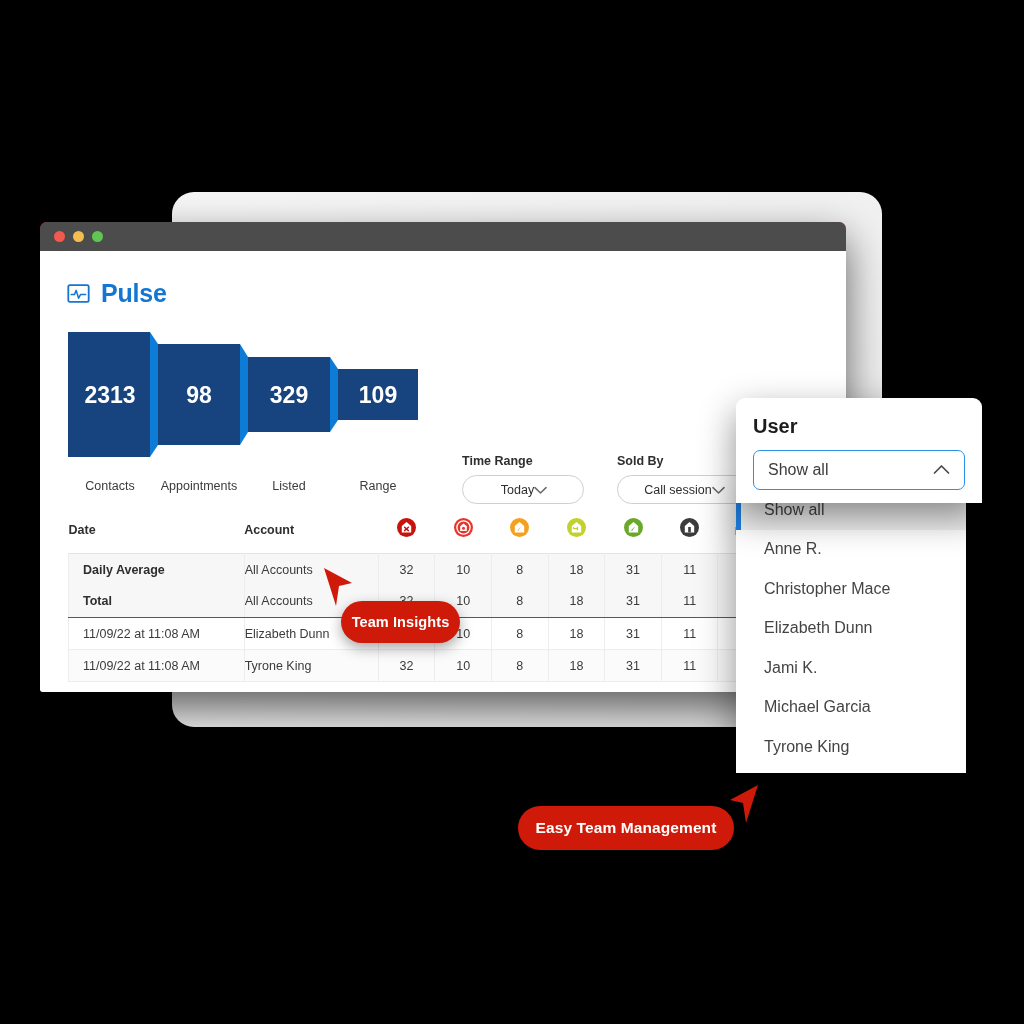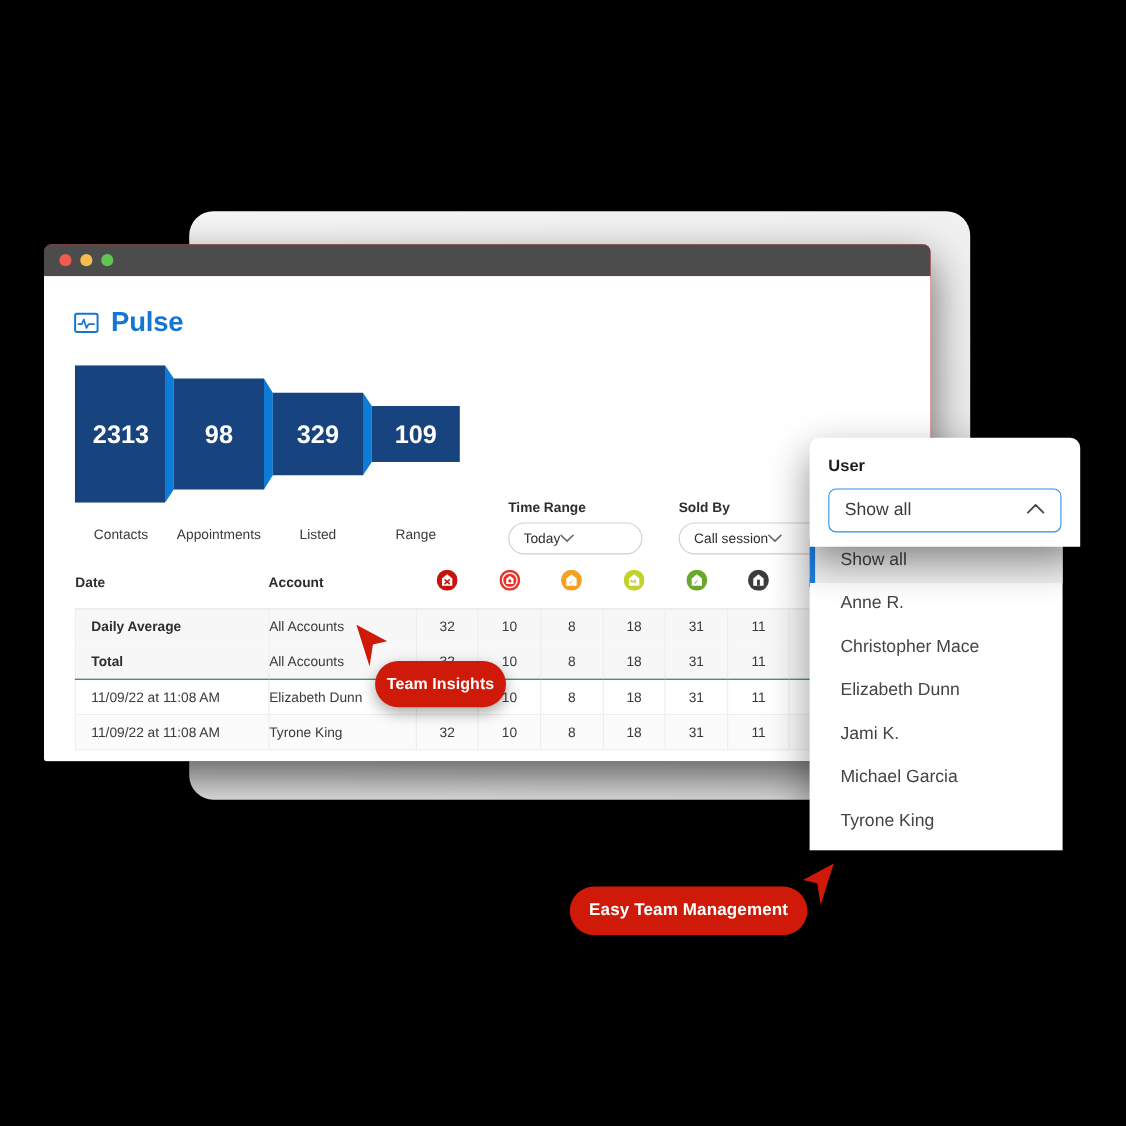--- a/index.html
+++ b/index.html
@@ -125,21 +125,21 @@
     color: #2e2e2e;
   }
   .select-box {
     width: 122px;
     height: 29px;
     border: 1px solid #cfcfcf;
     border-radius: 15px;
     background: #ffffff;
     display: flex;
     align-items: center;
-    justify-content: flex-start;
+    justify-content: center;
     padding: 0 11px 0 13px;
     box-sizing: border-box;
   }
   .select-value {
     font-size: 12.5px;
     color: #2e2e2e;
     white-space: nowrap;
     overflow: hidden;
   }
   .chev { flex: 0 0 auto; }
@@ -199,21 +199,21 @@
     top: 398px;
     width: 246px;
     border-radius: 9px 9px 0 0;
     background: #ffffff;
     box-shadow: 0 14px 36px rgba(0,0,0,0.45);
     padding: 17px 17px 13px 17px;
     box-sizing: border-box;
     z-index: 30;
   }
   #user-panel-label {
-    font-size: 15px;
+    font-size: 20px;
     font-weight: bold;
     color: #1d1d1d;
     margin-bottom: 12px;
   }
   #user-select {
     height: 40px;
     border: 1.5px solid #2b90e8;
     border-radius: 7px;
     display: flex;
     align-items: center;

